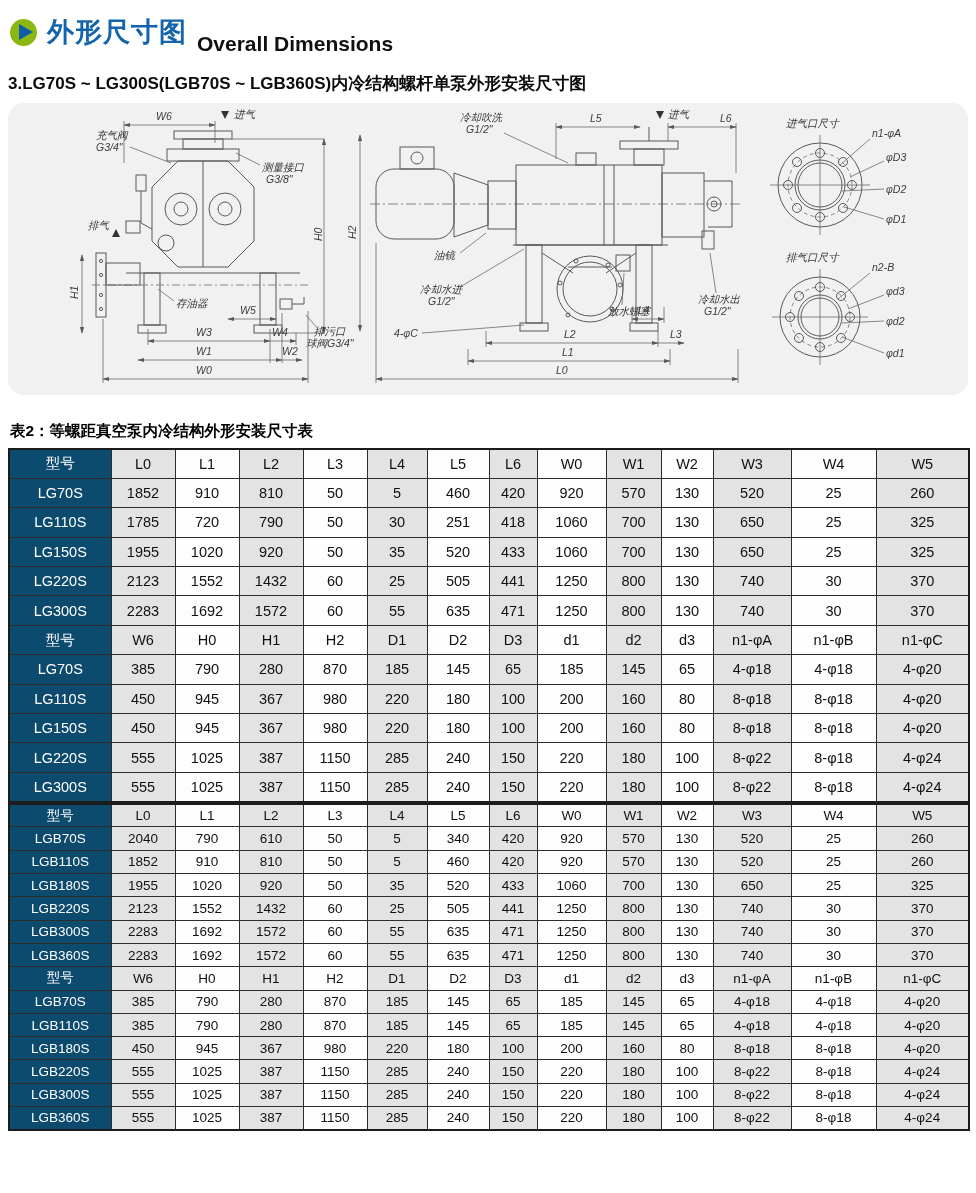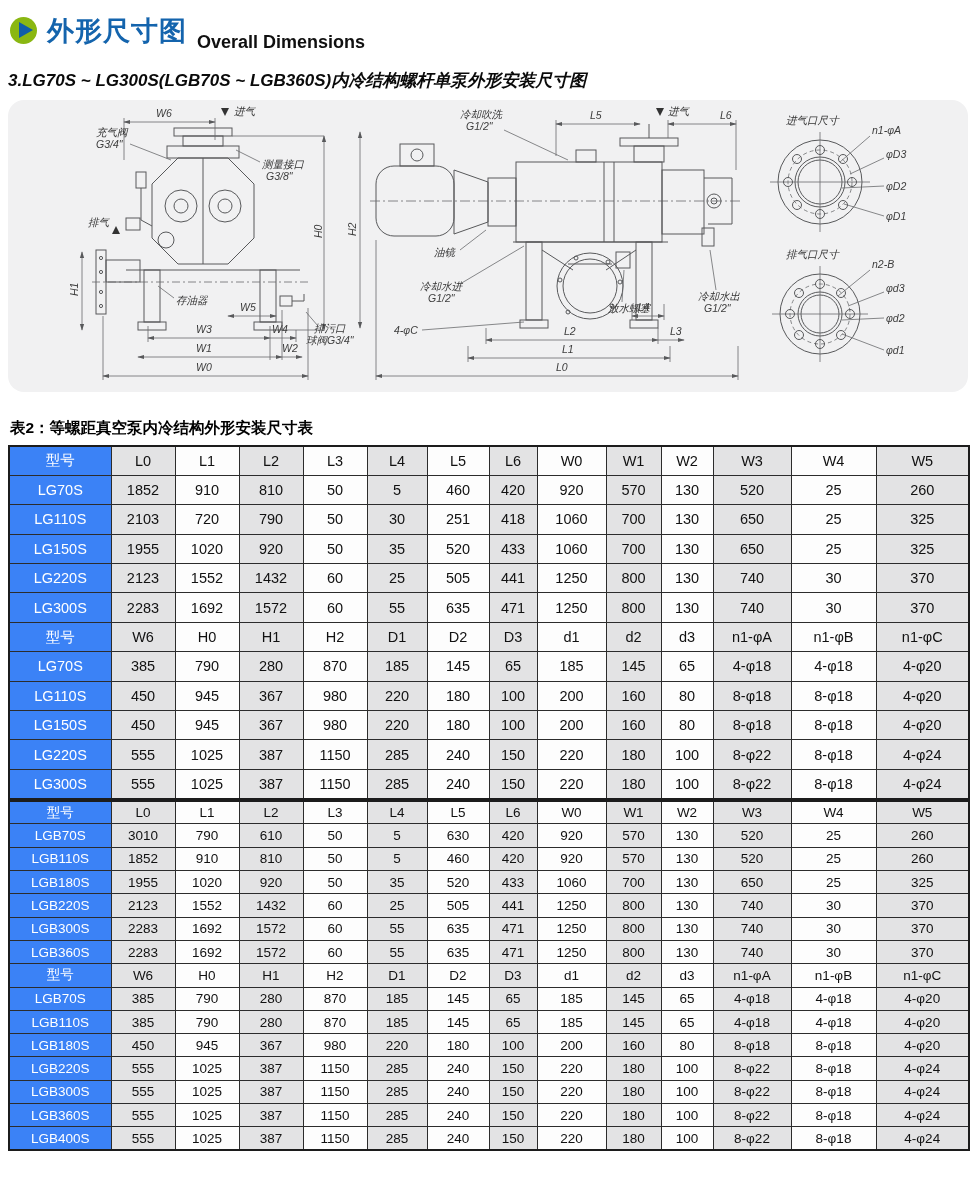--- a/index.html
+++ b/index.html
@@ -4,38 +4,38 @@
 <style>
   * { margin:0; padding:0; box-sizing:border-box; }
   body { width:976px; height:1193px; background:#fff; font-family:"Liberation Sans","DejaVu Sans",sans-serif; color:#111; overflow:hidden; }
   .page { width:976px; padding:0 8px; }
 
   
   .hdr { display:flex; align-items:center; gap:10px; padding:8px 0 2px 2px; }
   .play-badge { width:27px; height:27px; border-radius:50%; background:#8ab712; position:relative; flex:0 0 auto; }
   .play-badge .tri { position:absolute; left:9px; top:5px; width:0; height:0; border-left:14px solid #0f5da8; border-top:8.5px solid transparent; border-bottom:8.5px solid transparent; }
   .title-zh { font-size:27px; font-weight:bold; color:#1464ad; letter-spacing:1px; }
-  .title-en { font-size:18px; font-weight:bold; color:#101010; margin-top:24px; }
-  .subtitle { font-size:17px; font-weight:bold; color:#0a0a0a; margin:14px 0 8px 0;font-style:italic; }
+  .title-en { font-size:21px; font-weight:bold; color:#101010; margin-top:24px; }
+  .subtitle { font-size:17px; font-weight:bold; color:#0a0a0a; margin:14px 0 8px 0; }
 
   
   .panel { width:960px; height:292px; background:#f1f1f2; border-radius:16px; position:relative; }
   .panel svg { display:block; }
   .cad { font-size:10.5px; font-style:italic; fill:#3c3c3c; }
   .cadcn { font-size:10.5px; font-style:italic; fill:#333; }
   .ln { stroke:#58595b; stroke-width:1; fill:none; }
   .dim { stroke:#6a6b6d; stroke-width:0.8; fill:none; }
 
   
   .tbl-title { font-size:15.5px; font-weight:bold; margin:26px 0 6px 2px; color:#000; }
   table { border-collapse:collapse; table-layout:fixed; width:960px; border:2px solid #1c1c1c; }
   td { border:1px solid #2c2c2c; text-align:center; vertical-align:middle; padding:0; overflow:hidden; white-space:nowrap; }
   .t2 td { height:29.4px; font-size:14.5px; }
   .t3 td { height:23.3px; font-size:13.5px; }
-  td.model { background:#3b82f6; color:#fff; }
+  td.model { background:#0c4a6e; color:#fff; }
   td.c-gray { background:#e3e3e4; }
   td.c-white { background:#fdfdfd; }
 </style>
 </head>
 <body>
 
 <div class="page">
 
   <div class="hdr">
     <div class="play-badge">
@@ -343,21 +343,21 @@
           <td class="c-gray">420</td>
           <td class="c-white">920</td>
           <td class="c-gray">570</td>
           <td class="c-white">130</td>
           <td class="c-gray">520</td>
           <td class="c-white">25</td>
           <td class="c-gray">260</td>
         </tr>
         <tr>
           <td class="model">LG110S</td>
-          <td class="c-gray">2103</td>
+          <td class="c-gray">1785</td>
           <td class="c-white">720</td>
           <td class="c-gray">790</td>
           <td class="c-white">50</td>
           <td class="c-gray">30</td>
           <td class="c-white">251</td>
           <td class="c-gray">418</td>
           <td class="c-white">1060</td>
           <td class="c-gray">700</td>
           <td class="c-white">130</td>
           <td class="c-gray">650</td>
@@ -540,26 +540,26 @@
           <td class="c-gray">L6</td>
           <td class="c-white">W0</td>
           <td class="c-gray">W1</td>
           <td class="c-white">W2</td>
           <td class="c-gray">W3</td>
           <td class="c-white">W4</td>
           <td class="c-gray">W5</td>
         </tr>
         <tr>
           <td class="model">LGB70S</td>
-          <td class="c-gray">3010</td>
+          <td class="c-gray">2040</td>
           <td class="c-white">790</td>
           <td class="c-gray">610</td>
           <td class="c-white">50</td>
           <td class="c-gray">5</td>
-          <td class="c-white">630</td>
+          <td class="c-white">340</td>
           <td class="c-gray">420</td>
           <td class="c-white">920</td>
           <td class="c-gray">570</td>
           <td class="c-white">130</td>
           <td class="c-gray">520</td>
           <td class="c-white">25</td>
           <td class="c-gray">260</td>
         </tr>
         <tr>
           <td class="model">LGB110S</td>
@@ -746,32 +746,16 @@
           <td class="c-gray">285</td>
           <td class="c-white">240</td>
           <td class="c-gray">150</td>
           <td class="c-white">220</td>
           <td class="c-gray">180</td>
           <td class="c-white">100</td>
           <td class="c-gray">8-φ22</td>
           <td class="c-white">8-φ18</td>
           <td class="c-gray">4-φ24</td>
         </tr>
-        <tr>
-          <td class="model">LGB400S</td>
-          <td class="c-gray">555</td>
-          <td class="c-white">1025</td>
-          <td class="c-gray">387</td>
-          <td class="c-white">1150</td>
-          <td class="c-gray">285</td>
-          <td class="c-white">240</td>
-          <td class="c-gray">150</td>
-          <td class="c-white">220</td>
-          <td class="c-gray">180</td>
-          <td class="c-white">100</td>
-          <td class="c-gray">8-φ22</td>
-          <td class="c-white">8-φ18</td>
-          <td class="c-gray">4-φ24</td>
-        </tr>
       </tbody>
   </table>
 
 </div>
 
 </body></html>

